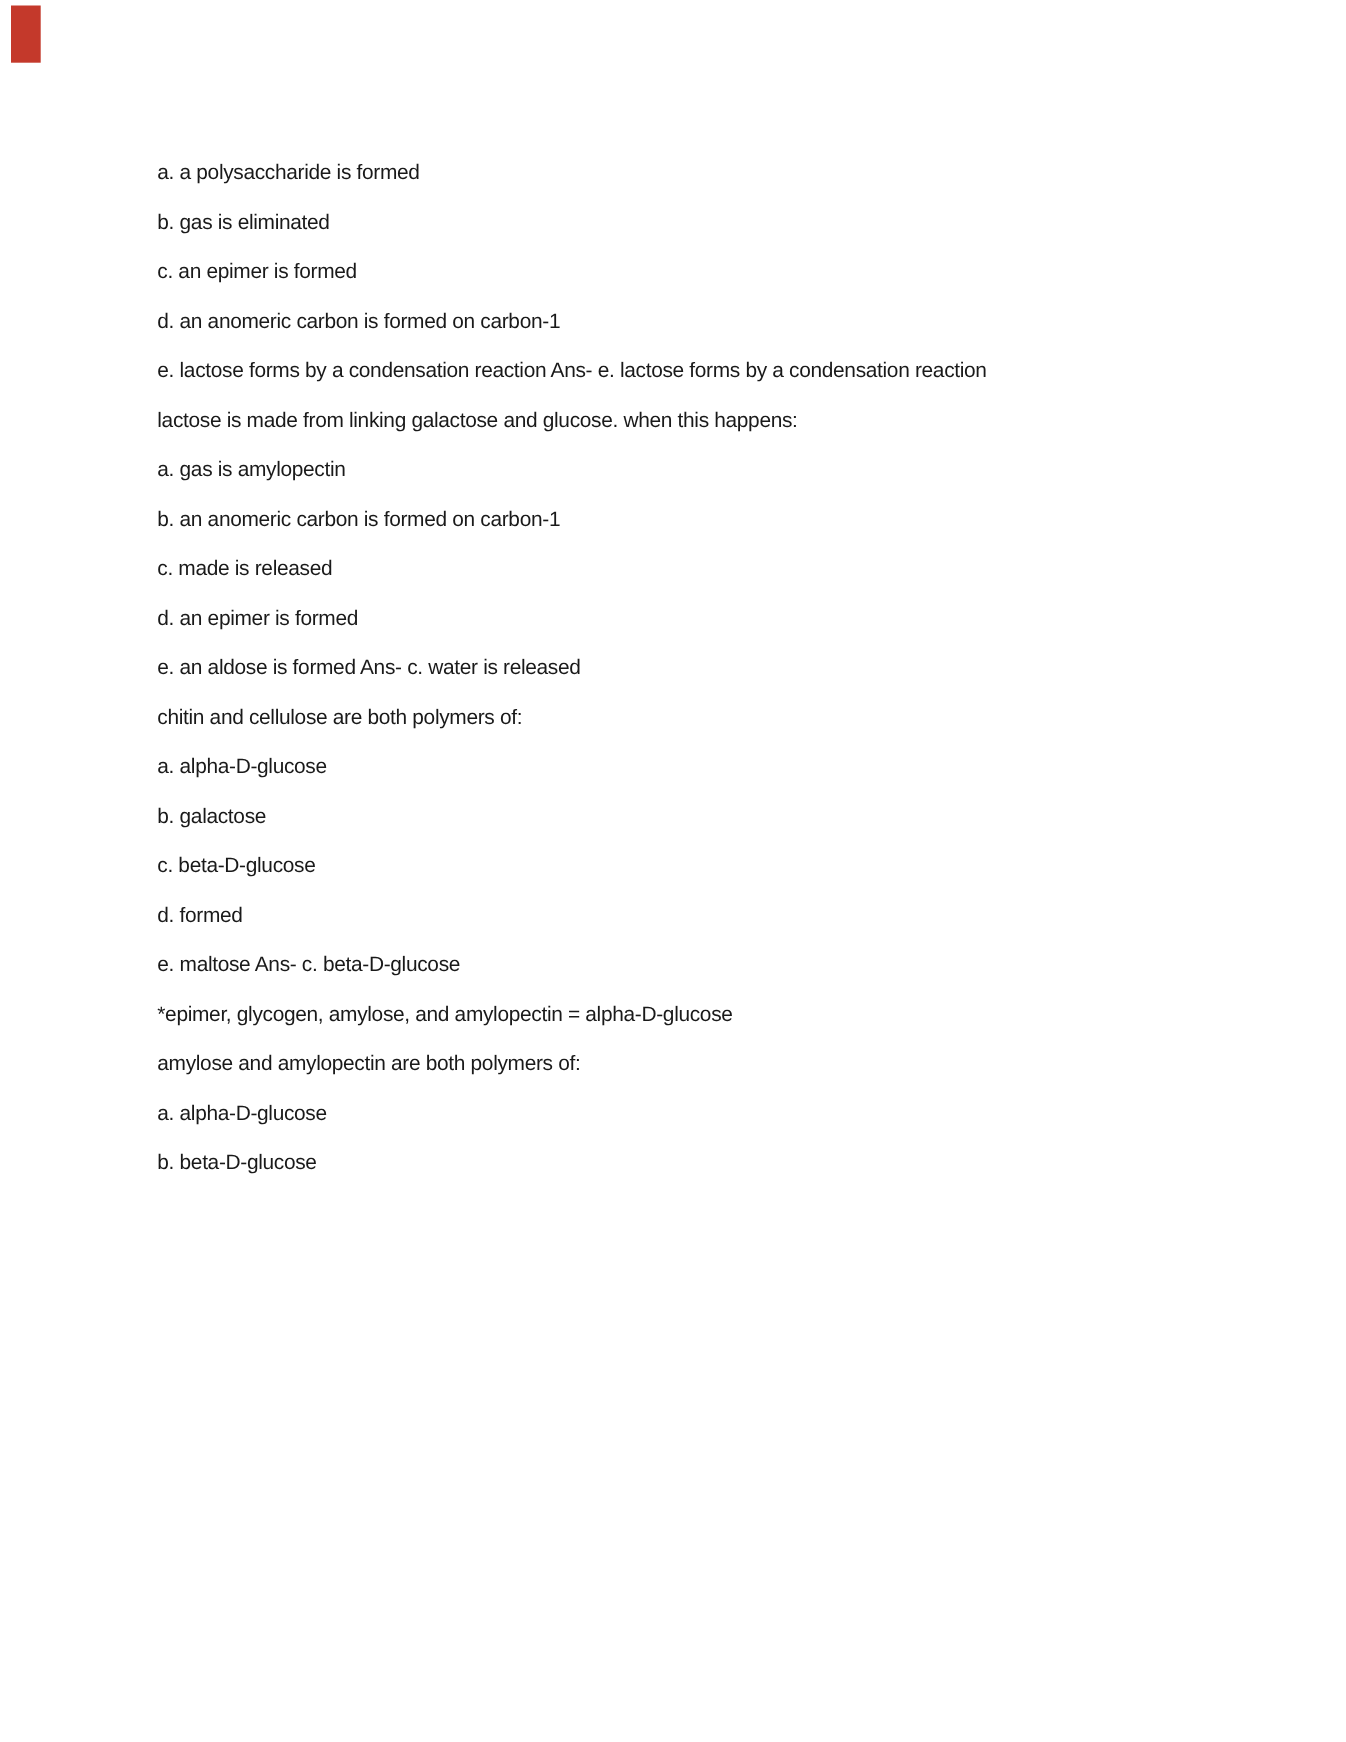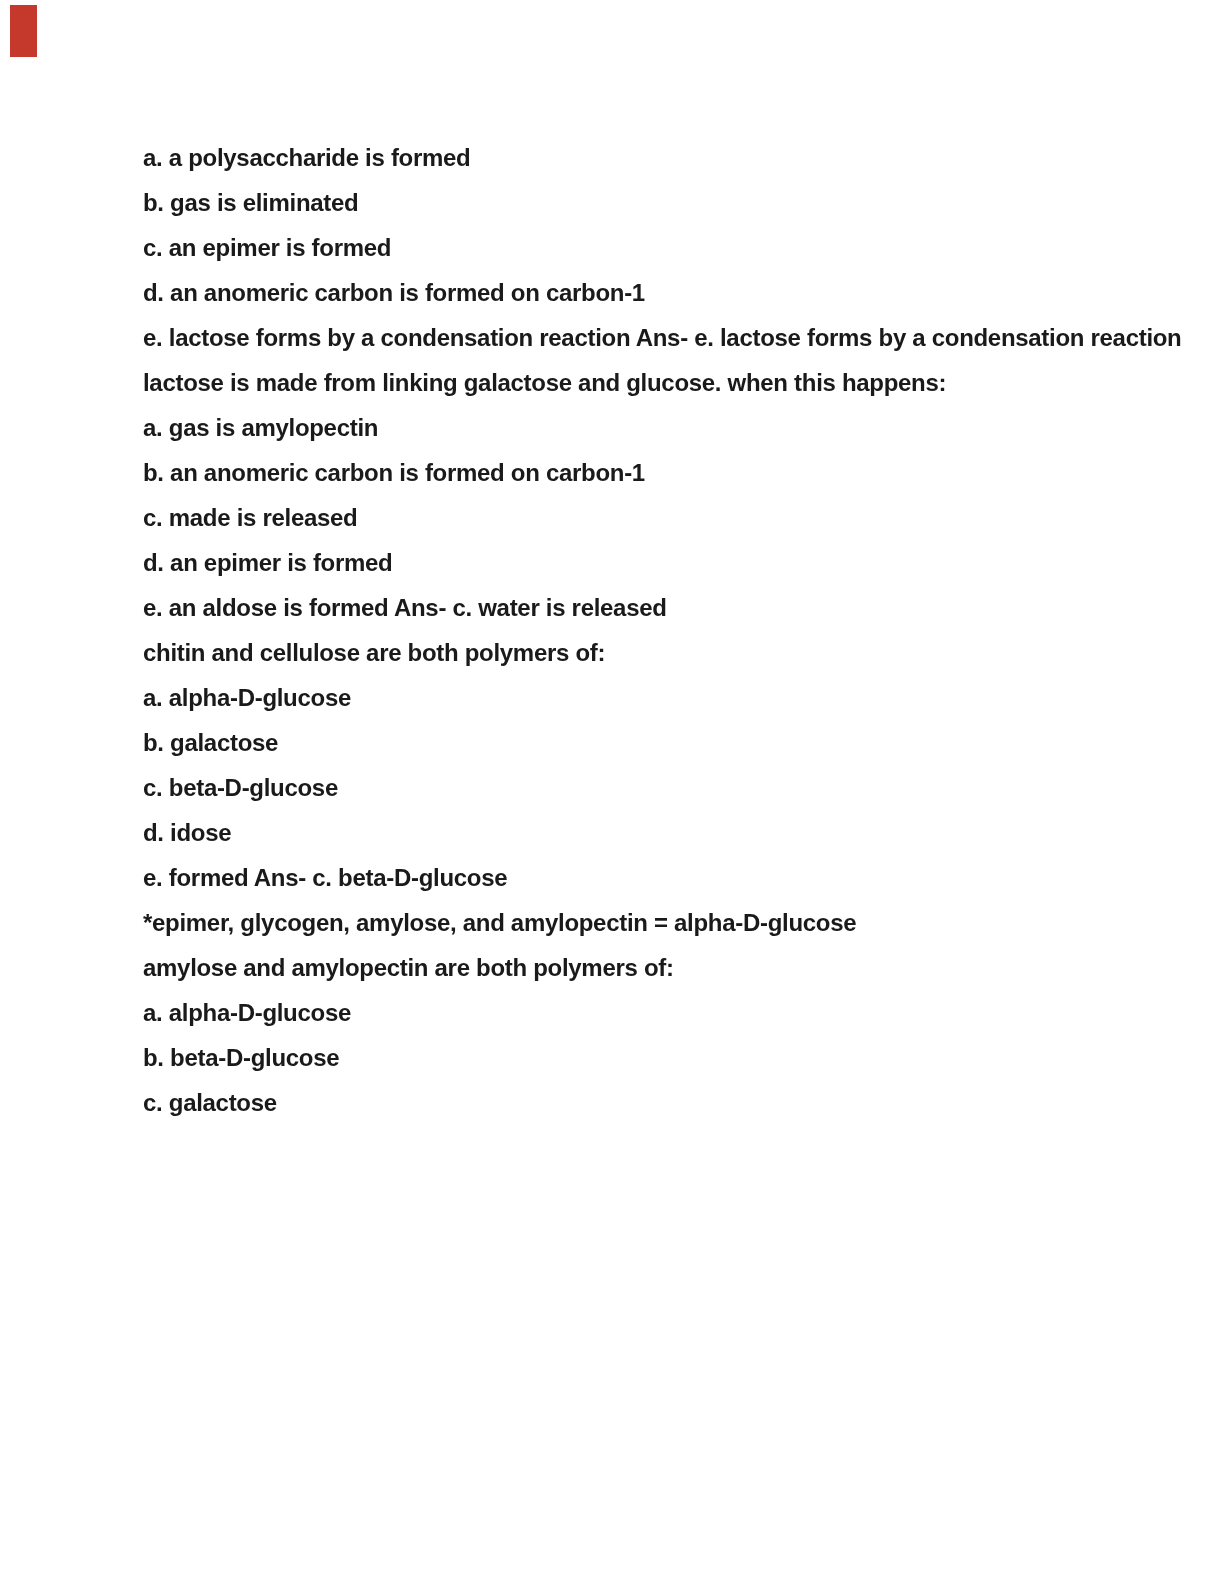--- a/index.html
+++ b/index.html
@@ -21,24 +21,23 @@
     width: 27px;
     height: 52px;
     background: #c4392b;
   }
   .page-text {
     position: absolute;
     left: 143px;
     top: 145px;
     right: 60px;
     color: #1a1a1a;
-    font-size: 24px;
+    font-size: 19px;
     line-height: 26px;
     letter-spacing: -0.3px;
-    font-weight: bold;
   }
   .page-text p {
     margin: 0 0 19px 0;
     white-space: nowrap;
   }
   
   .page-text p.block-start {
   }
 </style>
 </head>
@@ -60,24 +59,23 @@
   <p>b. an anomeric carbon is formed on carbon-1</p>
   <p>c. made is released</p>
   <p>d. an epimer is formed</p>
   <p>e. an aldose is formed Ans- c. water is released</p>
 
   <p class="block-start">chitin and cellulose are both polymers of:</p>
 
   <p class="block-start">a. alpha-D-glucose</p>
   <p>b. galactose</p>
   <p>c. beta-D-glucose</p>
-  <p>d. idose</p>
-  <p>e. formed Ans- c. beta-D-glucose</p>
+  <p>d. formed</p>
+  <p>e. maltose Ans- c. beta-D-glucose</p>
 
   <p class="block-start">*epimer, glycogen, amylose, and amylopectin = alpha-D-glucose</p>
 
   <p class="block-start">amylose and amylopectin are both polymers of:</p>
 
   <p class="block-start">a. alpha-D-glucose</p>
   <p>b. beta-D-glucose</p>
-  <p>c. galactose</p>
 
 </div>
 
 </body></html>

